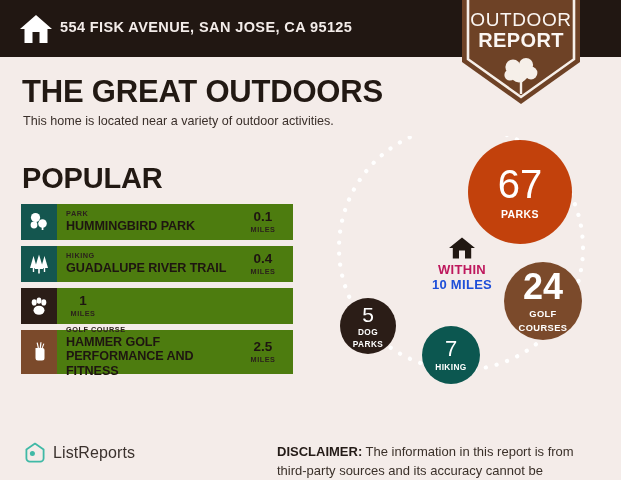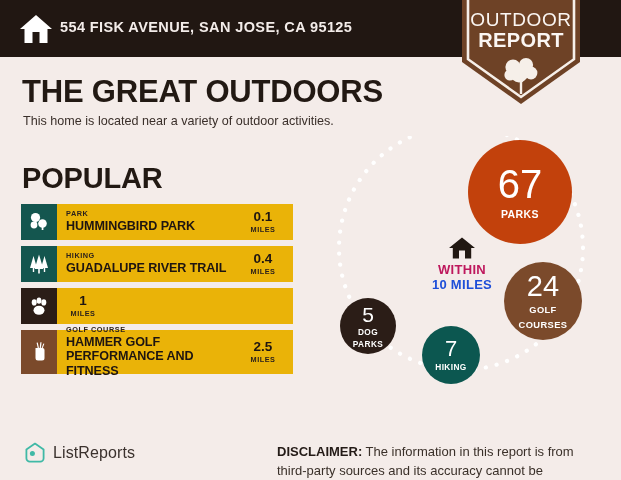--- a/index.html
+++ b/index.html
@@ -29,21 +29,21 @@
   
   .h1{position:absolute;left:22px;top:74px;font-size:31px;font-weight:800;
       letter-spacing:-.2px;color:#221913;}
   .sub{position:absolute;left:23px;top:114px;font-size:12.6px;color:#3a2f2a;}
 
   .h2{position:absolute;left:22px;top:162px;font-size:29px;font-weight:800;
       letter-spacing:-.2px;color:#221913;}
 
   
   .list{position:absolute;left:21px;top:204px;width:272px;}
-  .row{position:relative;height:36px;margin-bottom:6px;background:#eab308;display:flex;align-items:stretch;}
+  .row{position:relative;height:36px;margin-bottom:6px;background:#4d7c0f;display:flex;align-items:stretch;}
   .row.tall{height:44px;}
   .tile{width:36px;min-width:36px;display:flex;align-items:center;justify-content:center;}
   .tile svg{display:block;}
   .rowmid{flex:1;padding-left:9px;display:flex;flex-direction:column;justify-content:center;}
   .cat{font-size:7.3px;font-weight:700;letter-spacing:.55px;color:#2b211c;line-height:1.1;}
   .nm{font-size:12.6px;font-weight:800;letter-spacing:-.1px;color:#1e1511;line-height:1.12;margin-top:1px;}
   .rowright{width:52px;min-width:52px;display:flex;flex-direction:column;
             align-items:center;justify-content:center;padding-right:4px;}
   .dist{font-size:13.5px;font-weight:800;color:#1e1511;line-height:1;}
   .unit{font-size:7.3px;font-weight:700;letter-spacing:.5px;color:#2b211c;margin-top:2px;}
@@ -54,21 +54,21 @@
   .circ{position:absolute;border-radius:50%;display:flex;flex-direction:column;
         align-items:center;justify-content:center;color:#fff;text-align:center;}
   .circ .num{font-weight:400;line-height:1;}
   .circ .lbl{font-weight:600;letter-spacing:.4px;line-height:1.08;}
 
   #c-parks{left:150px;top:4px;width:104px;height:104px;background:#c2410c;}
   #c-parks .num{font-size:40px;}
   #c-parks .lbl{font-size:10.5px;margin-top:5px;}
 
   #c-golf{left:186px;top:126px;width:78px;height:78px;background:#7b4a2b;}
-  #c-golf .num{font-size:29px;}
+  #c-golf .num{font-size:36px;font-weight:bold;}
   #c-golf .lbl{font-size:9.3px;margin-top:4px;}
 
   #c-hiking{left:104px;top:190px;width:58px;height:58px;background:#0c5750;}
   #c-hiking .num{font-size:22px;}
   #c-hiking .lbl{font-size:8.3px;margin-top:3px;}
 
   #c-dogs{left:22px;top:162px;width:56px;height:56px;background:#2b1d17;}
   #c-dogs .num{font-size:21px;}
   #c-dogs .lbl{font-size:8.3px;margin-top:3px;}
 

